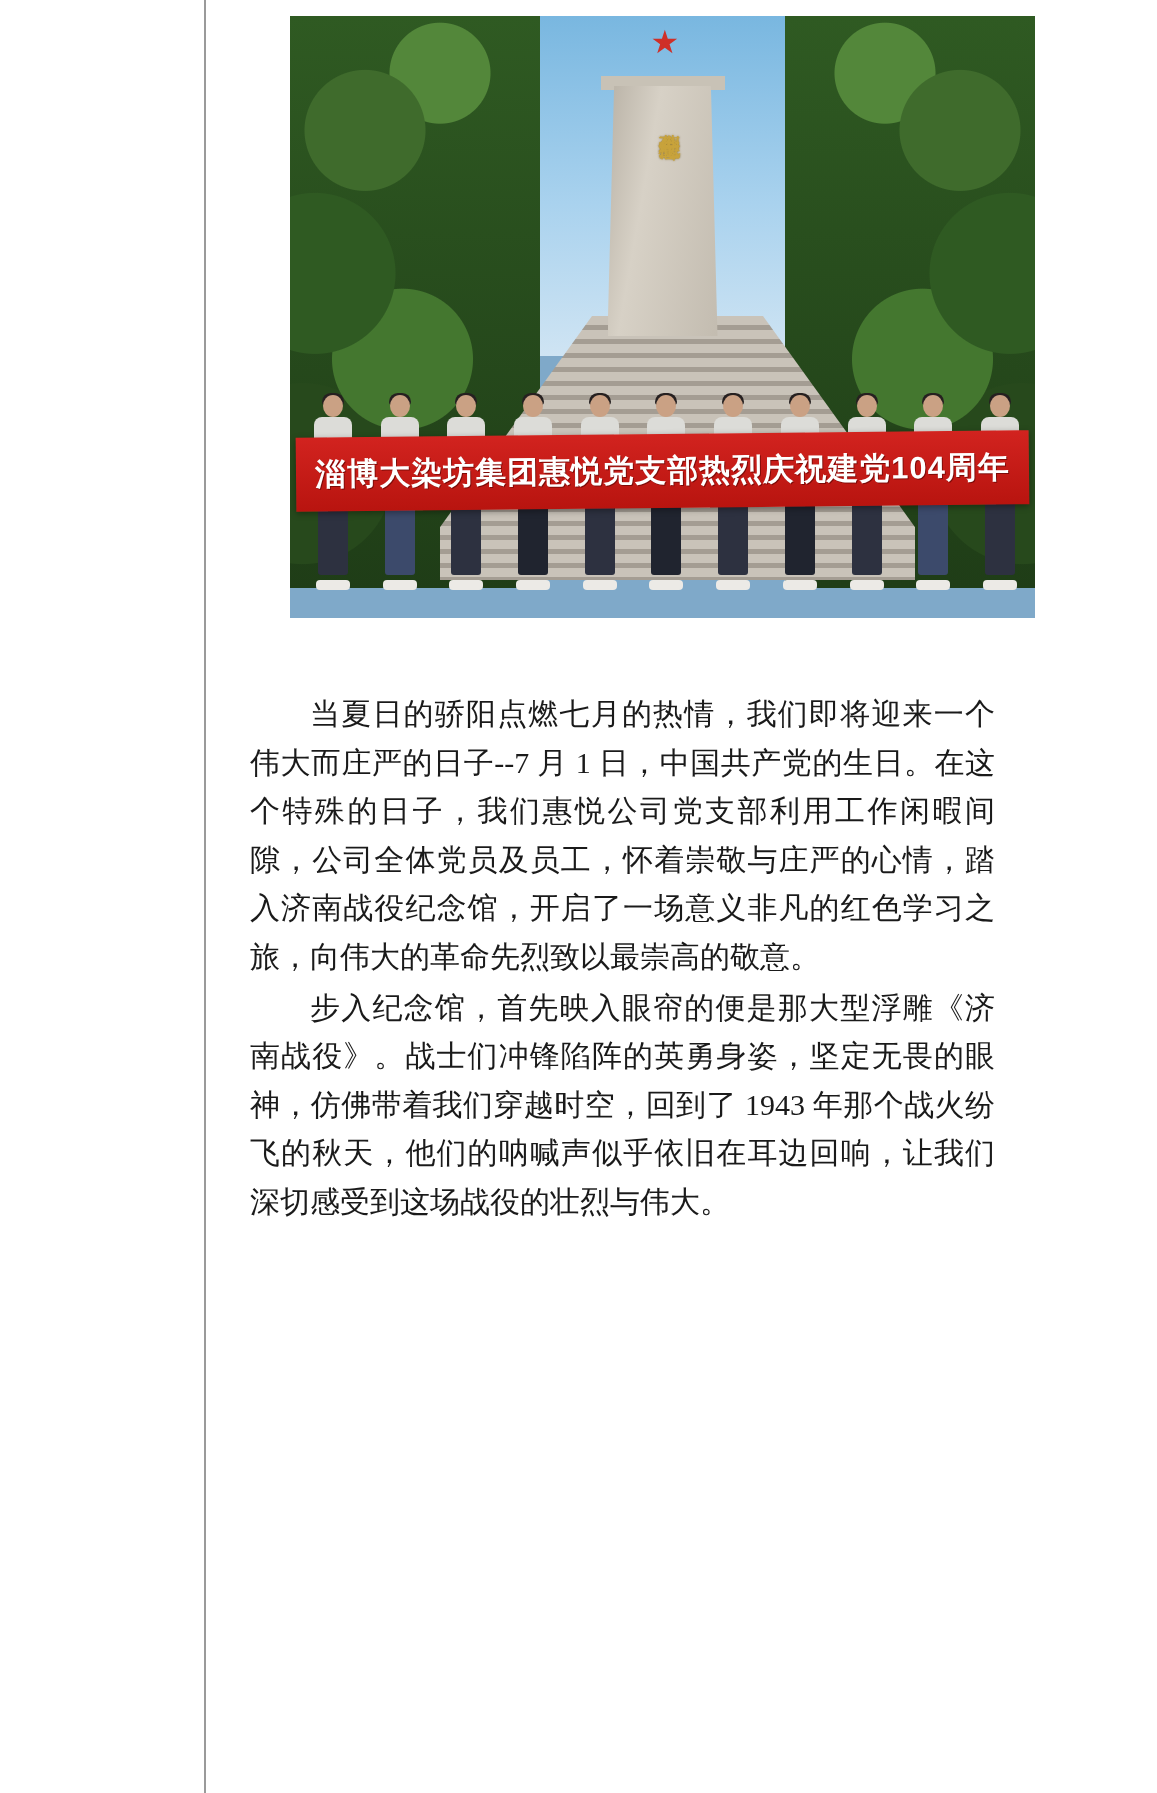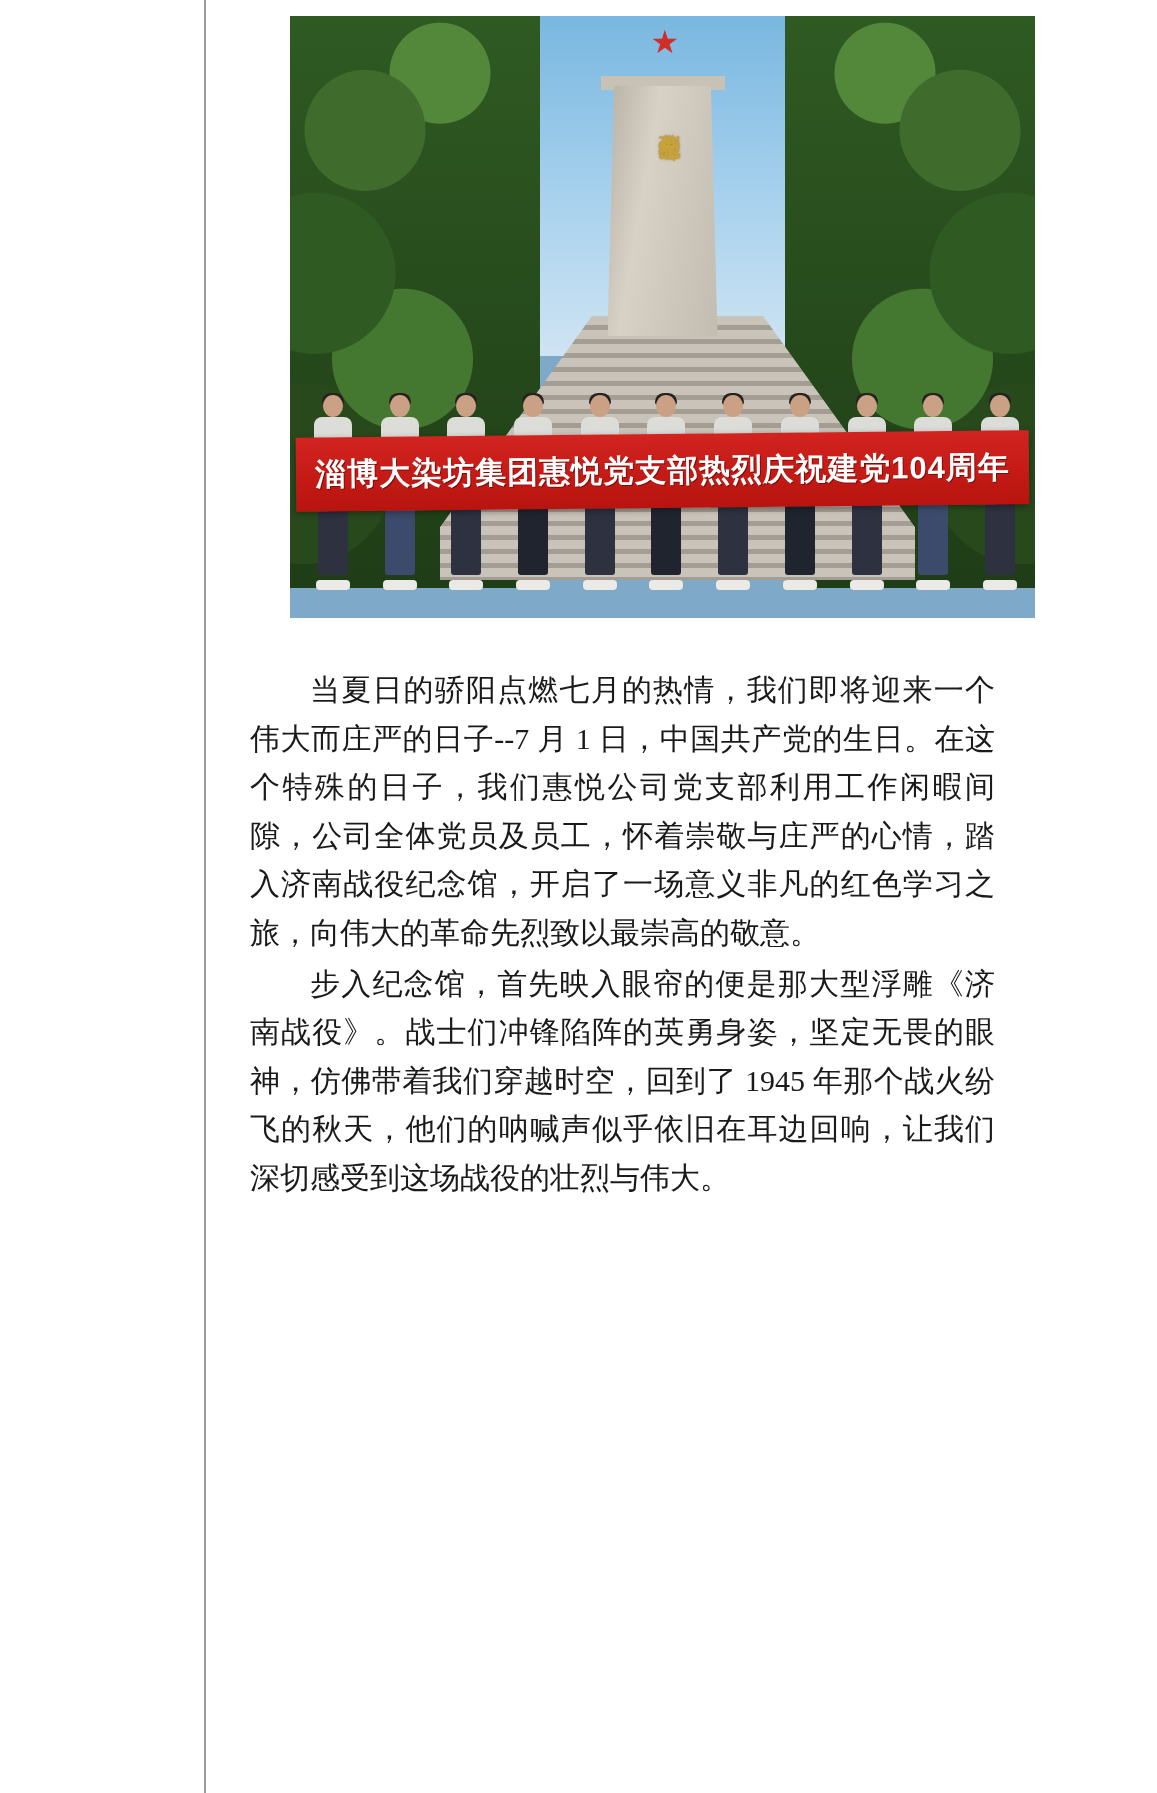--- a/index.html
+++ b/index.html
@@ -224,21 +224,21 @@
     font-family: "Liberation Sans", sans-serif;
     font-weight: bold;
     font-size: 31px;
     letter-spacing: 1px;
     white-space: nowrap;
     text-shadow: 1px 1px 0 #7d0b08;
   }
 
   
   .body-text {
-    margin-top: 48px;
+    margin-top: 72px;
     font-size: 30px;
     line-height: 1.62;
     color: #1a1a1a;
     text-align: justify;
     font-family: "Liberation Serif", "DejaVu Serif", serif;
   }
   .body-text p {
     margin: 0 0 2px 0;
     text-indent: 2em;
   }
@@ -346,17 +346,17 @@
         </div>
 
         <div class="banner">
           <div class="banner-text">淄博大染坊集团惠悦党支部热烈庆祝建党104周年</div>
         </div>
       </div>
     </figure>
 
     <div class="body-text">
       <p>当夏日的骄阳点燃七月的热情，我们即将迎来一个伟大而庄严的日子--7 月 1 日，中国共产党的生日。在这个特殊的日子，我们惠悦公司党支部利用工作闲暇间隙，公司全体党员及员工，怀着崇敬与庄严的心情，踏入济南战役纪念馆，开启了一场意义非凡的红色学习之旅，向伟大的革命先烈致以最崇高的敬意。</p>
-      <p>步入纪念馆，首先映入眼帘的便是那大型浮雕《济南战役》。战士们冲锋陷阵的英勇身姿，坚定无畏的眼神，仿佛带着我们穿越时空，回到了 1945 年那个战火纷飞的秋天，他们的呐喊声似乎依旧在耳边回响，让我们深切感受到这场战役的壮烈与伟大。</p>
+      <p>步入纪念馆，首先映入眼帘的便是那大型浮雕《济南战役》。战士们冲锋陷阵的英勇身姿，坚定无畏的眼神，仿佛带着我们穿越时空，回到了 1943 年那个战火纷飞的秋天，他们的呐喊声似乎依旧在耳边回响，让我们深切感受到这场战役的壮烈与伟大。</p>
     </div>
 
   </div>
 </div>
 
 </body></html>

